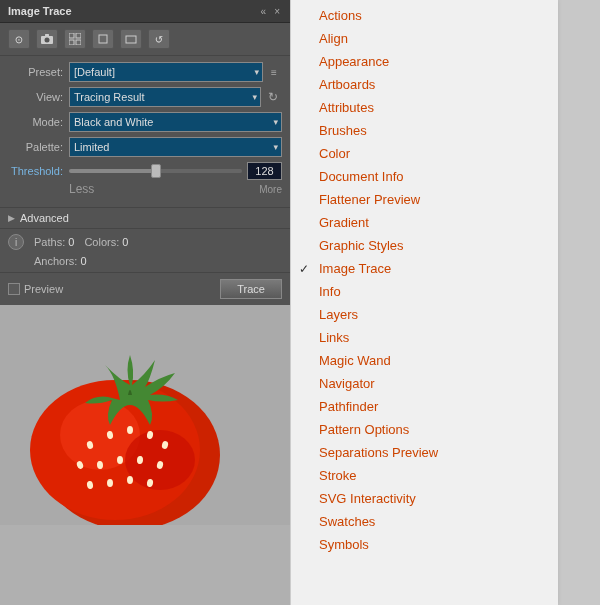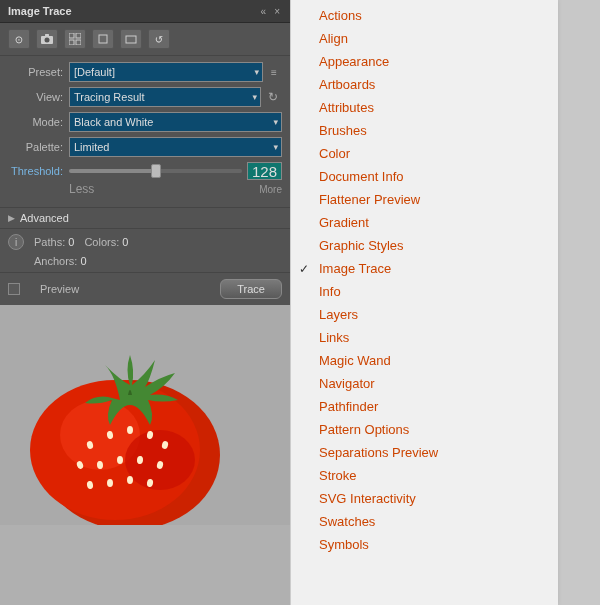--- a/index.html
+++ b/index.html
@@ -181,24 +181,24 @@
       height: 14px;
       background: #bbb;
       border: 1px solid #888;
       border-radius: 2px;
       cursor: pointer;
     }
 
     .threshold-value {
       width: 35px;
       height: 18px;
-      background: #0f766e;
+      background: #0f172a;
       border: 1px solid #888;
       color: #ddd;
-      font-size: 15px;
+      font-size: 11px;
       text-align: center;
       margin-left: 5px;
     }
 
     .minmax-row {
       display: flex;
       align-items: center;
       padding-left: 61px;
       margin-bottom: 5px;
     }
@@ -269,21 +269,21 @@
     .bottom-actions {
       display: flex;
       align-items: center;
       padding: 6px 8px;
       border-top: 1px solid #454545;
     }
 
     .checkbox-wrap {
       display: flex;
       align-items: center;
-      gap: 20px;
+      gap: 4px;
       flex: 1;
     }
 
     .cb-box {
       width: 12px;
       height: 12px;
       border: 1px solid #888;
       background: #5a5a5a;
     }
 
@@ -292,21 +292,21 @@
       font-size: 11px;
     }
 
     .trace-btn {
       background: linear-gradient(to bottom, #7a7a7a, #5a5a5a);
       border: 1px solid #888;
       color: #ddd;
       font-size: 11px;
       padding: 3px 16px;
       cursor: pointer;
-      border-radius: 6px;
+      border-radius: 0;
     }
 
     .strawberry-area {
       flex: 1;
       background: #b0b0b0;
       position: relative;
       overflow: hidden;
     }
 
     

